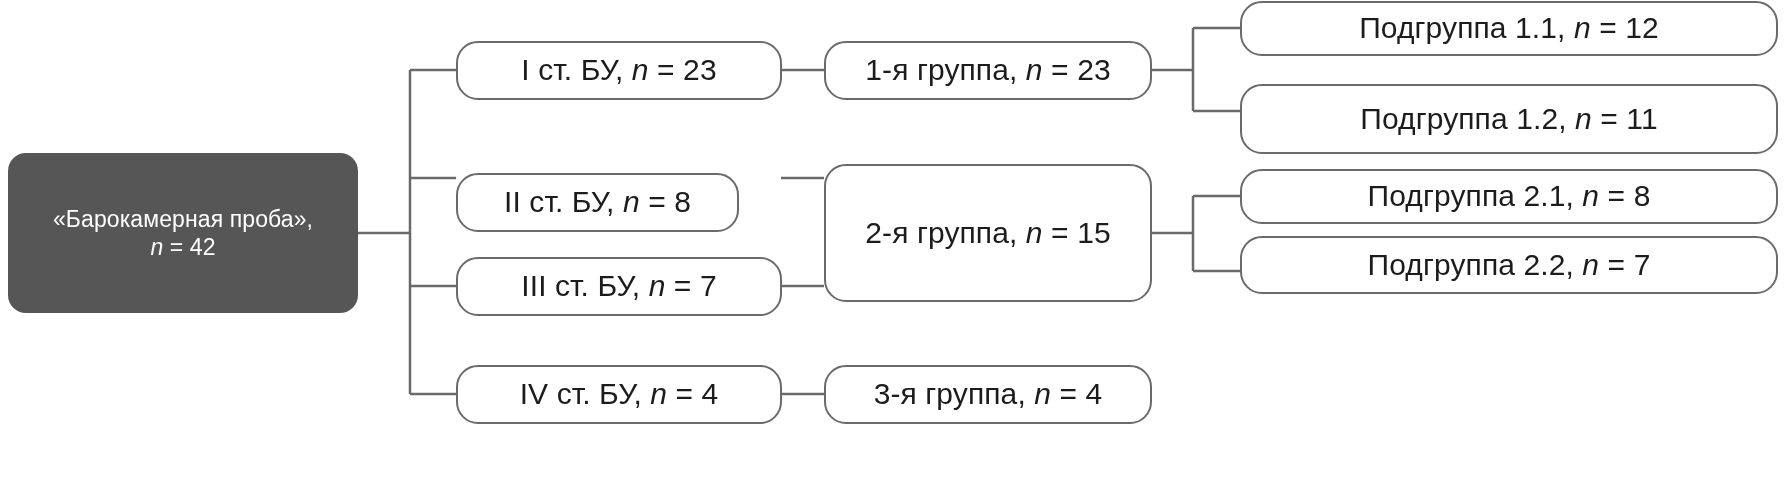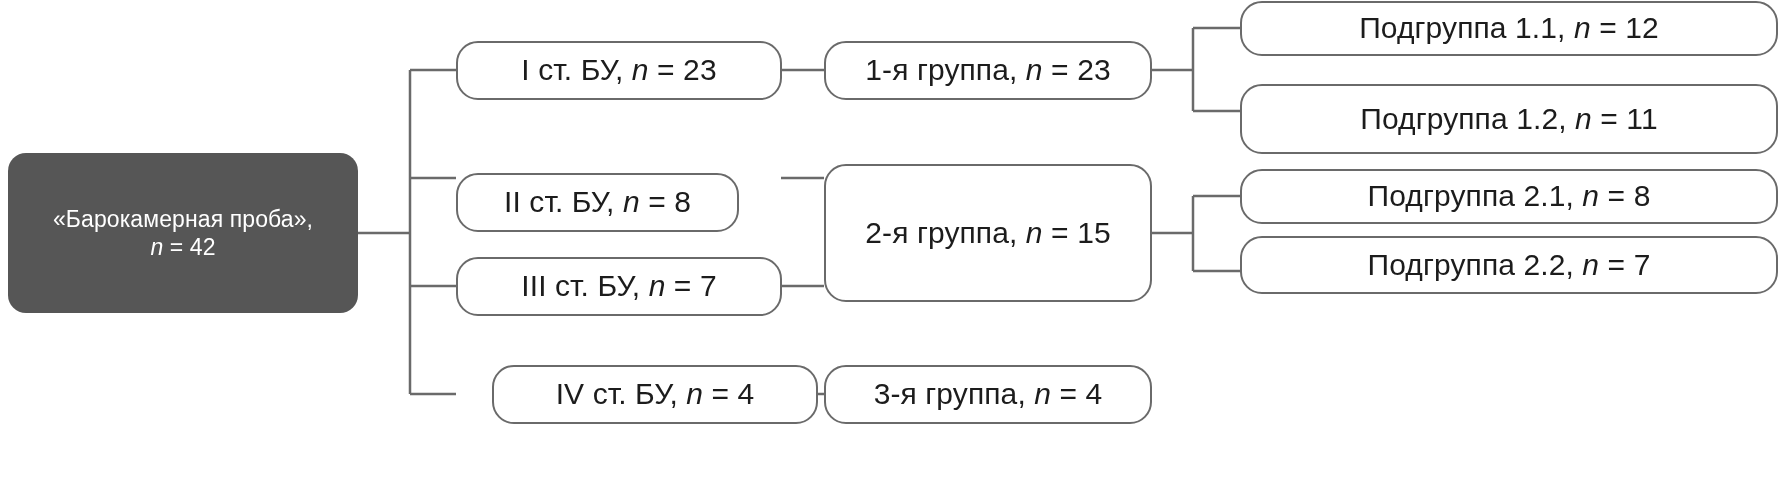--- a/index.html
+++ b/index.html
@@ -98,21 +98,21 @@
 
   <div class="node" style="left:456px; top:41px; width:326px; height:59px;justify-content:center;">
     <span class="label">I ст. БУ, <i>n</i> = 23</span>
   </div>
   <div class="node" style="left:456px; top:149px; width:283px; height:59px;margin-top:24px;">
     <span class="label">II ст. БУ, <i>n</i> = 8</span>
   </div>
   <div class="node" style="left:456px; top:257px; width:326px; height:59px;">
     <span class="label">III ст. БУ, <i>n</i> = 7</span>
   </div>
-  <div class="node" style="left:456px; top:365px; width:326px; height:59px;margin-left:36px;">
+  <div class="node" style="left:456px; top:365px; width:326px; height:59px;">
     <span class="label">IV ст. БУ, <i>n</i> = 4</span>
   </div>
 
   <div class="node" style="left:824px; top:41px; width:328px; height:59px;">
     <span class="label">1-я группа, <i>n</i> = 23</span>
   </div>
   <div class="node" style="left:824px; top:164px; width:328px; height:138px; border-radius:22px;">
     <span class="label">2-я группа, <i>n</i> = 15</span>
   </div>
   <div class="node" style="left:824px; top:365px; width:328px; height:59px;">

